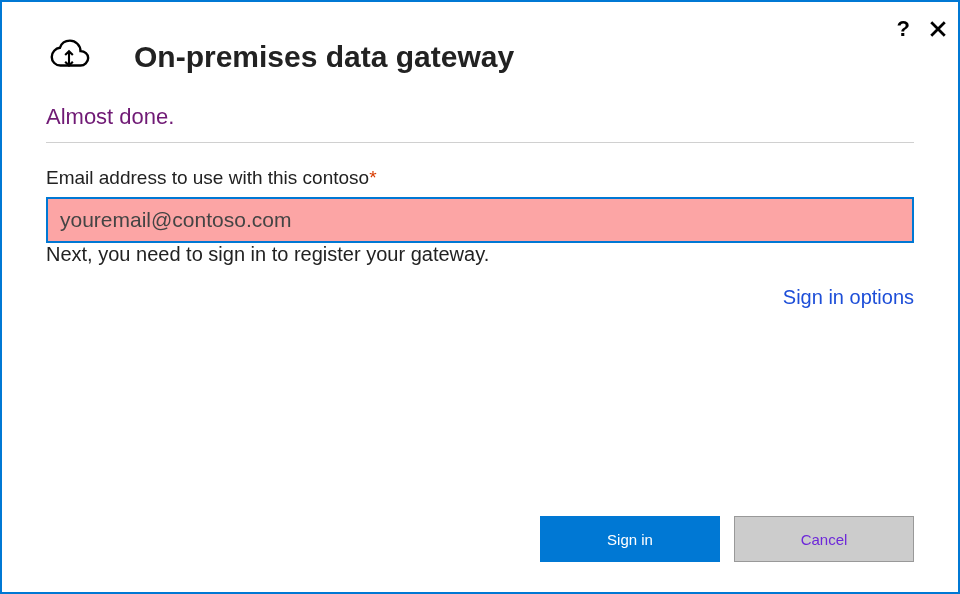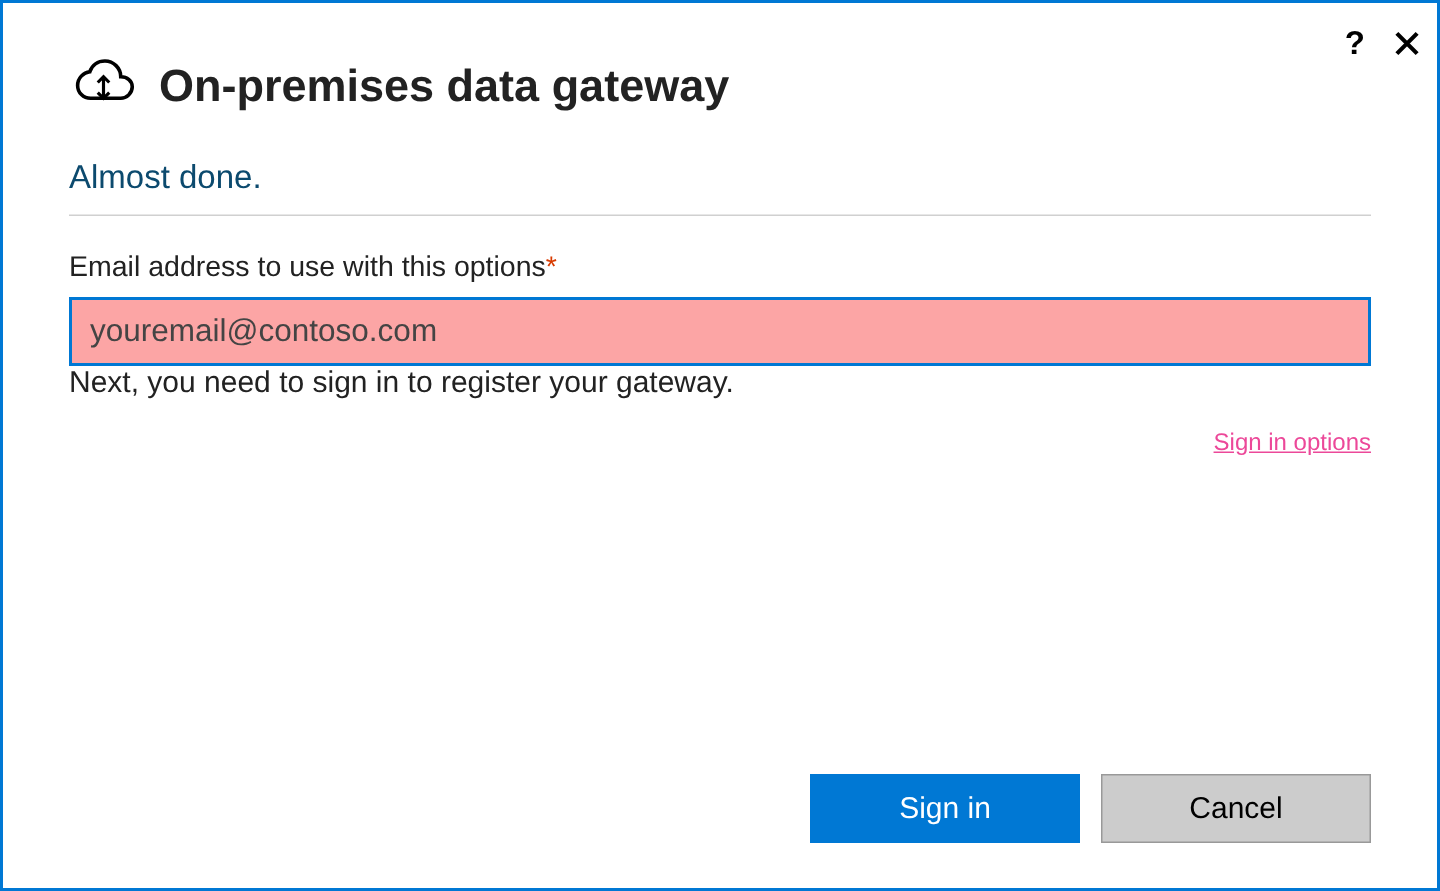--- a/index.html
+++ b/index.html
@@ -45,24 +45,25 @@
       display: flex;
       align-items: center;
       padding: 30px 44px 0 44px;
       gap: 14px;
     }
     .cloud-icon svg { width: 46px; height: 46px; }
     .title {
       font-size: 30px;
       font-weight: 600;
       color: #222;
+      margin-left: 28px;
     }
     .subtitle {
       font-size: 22px;
-      color: #0c4a6e;
+      color: #701a75;
       padding: 22px 44px 12px 44px;
     }
     .divider {
       margin: 0 44px;
       border: none;
       border-top: 1px solid #d0d0d0;
     }
     .body {
       padding: 24px 44px 0 44px;
     }
@@ -89,47 +90,46 @@
     }
     .next-msg {
       font-size: 20px;
       color: #222;
     }
     .signin-options {
       text-align: right;
       padding: 20px 44px 0 44px;
     }
     .signin-options a {
-      font-size: 16px;
-      color: #ec4899;
-      text-decoration: underline;
+      font-size: 20px;
+      color: #1d4ed8;
       cursor: pointer;
     }
     .footer {
       position: absolute;
       bottom: 30px;
       right: 44px;
       display: flex;
       gap: 14px;
     }
     .btn {
       width: 180px;
       height: 46px;
-      font-size: 20px;
+      font-size: 15px;
       border: none;
       cursor: pointer;
       font-family: inherit;
     }
     .btn-primary {
       background: #0078d4;
       color: #fff;
     }
     .btn-secondary {
       background: #cccccc;
-      color: #000000;
+      color: #6d28d9;
       border: 1px solid #999;
     }
   </style>
 </head>
 <body>
 
 <div class="window">
 
   <div class="titlebar-icons">
     <span class="help-icon">?</span>
@@ -150,21 +150,21 @@
     <h1 class="title">On-premises data gateway</h1>
   </div>
 
   <div class="subtitle">Almost done.</div>
 
   <hr class="divider">
 
   <div class="body">
 
     <div class="field-label">
-      <span>Email address to use with this options</span><span class="required-star">*</span>
+      <span>Email address to use with this contoso</span><span class="required-star">*</span>
     </div>
 
     <input type="text" class="email-input" value="youremail@contoso.com" style="">
 
     <p class="next-msg">Next, you need to sign in to register your gateway.</p>
   </div>
 
   <div class="signin-options">
     <a>Sign in options</a>
   </div>

